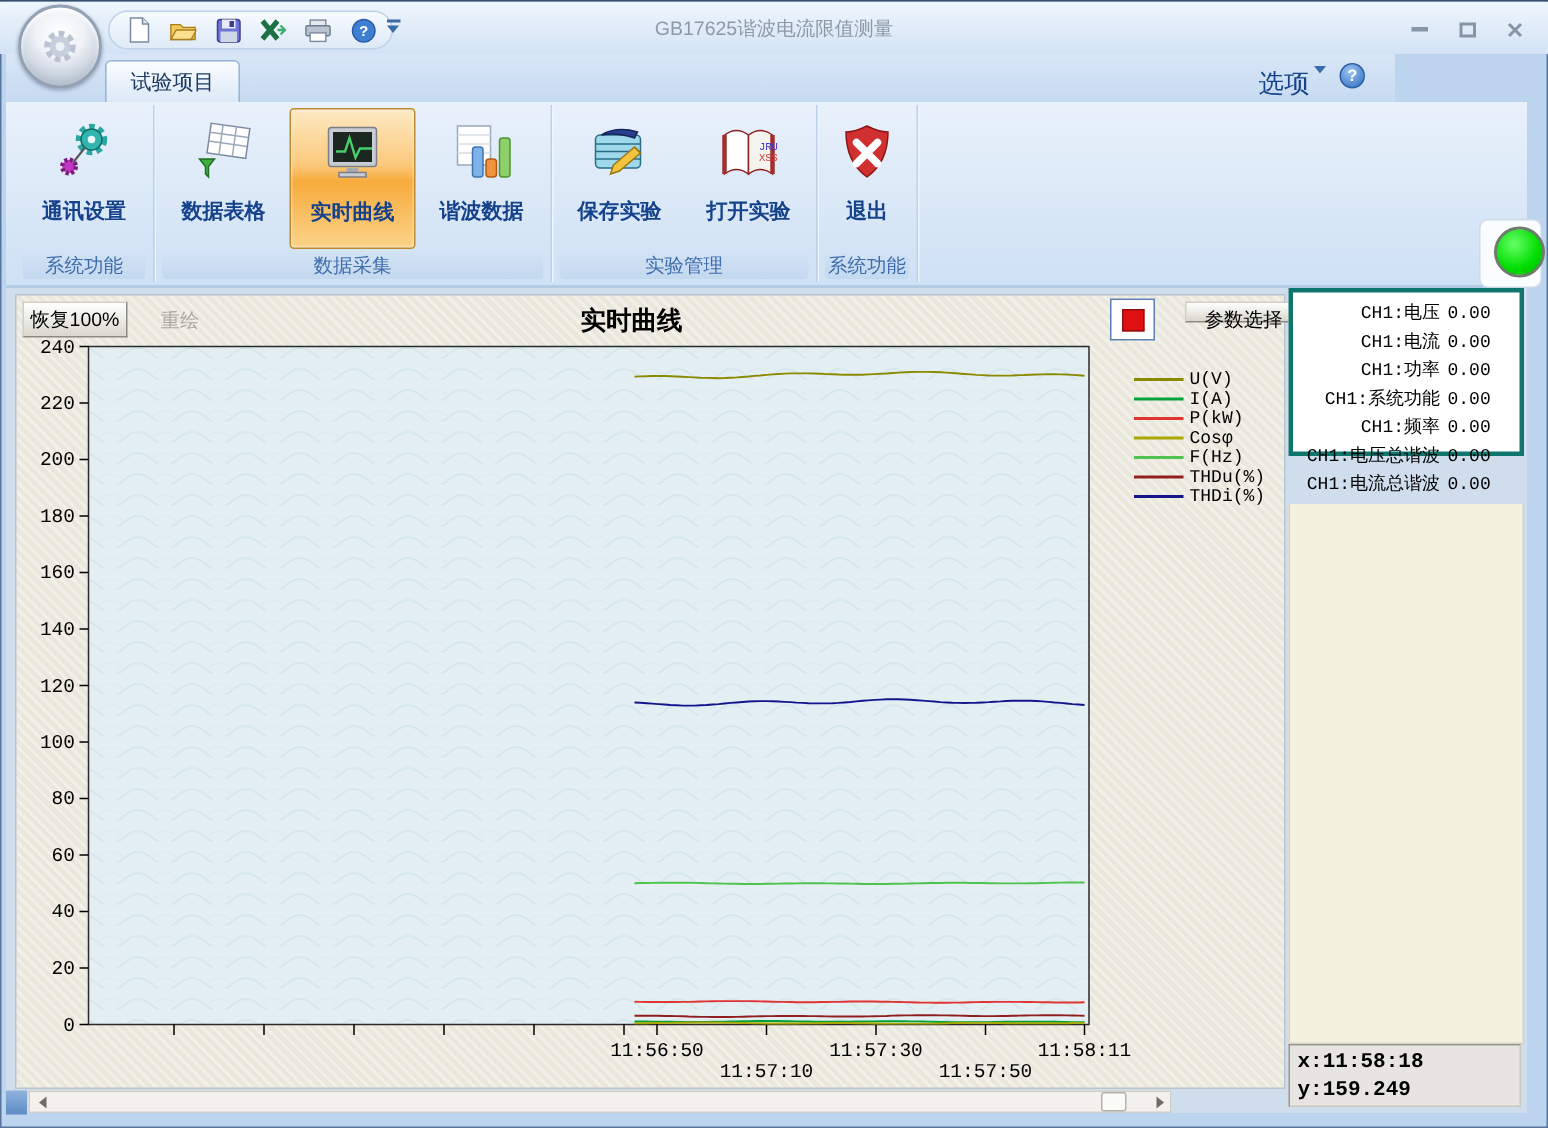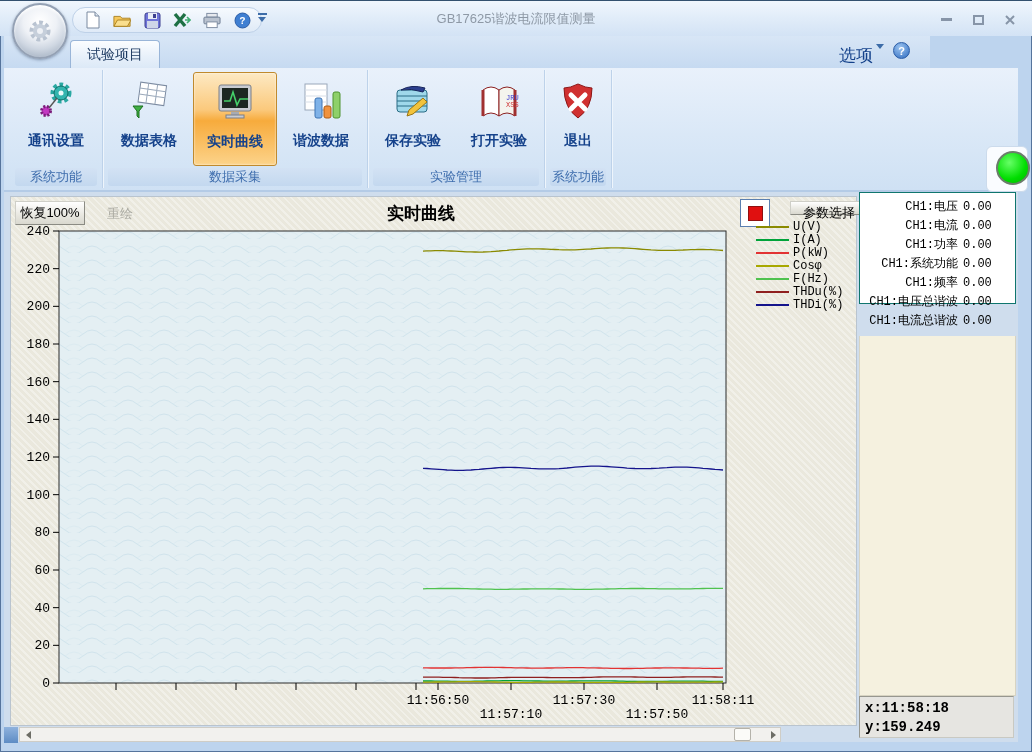--- a/index.html
+++ b/index.html
@@ -64,28 +64,28 @@
     border:1px solid #8b8b84;border-top-color:#cfcfc8;border-left-color:#cfcfc8;
     font-size:13px;color:#000;text-align:center;cursor:pointer;font-family:"Liberation Sans",sans-serif;}
   #btn-restore{left:4px;top:4px;width:70px;height:24px;line-height:22px;}
   #btn-redraw{position:absolute;left:96px;top:8px;font-size:13px;color:#a9a9a1;cursor:pointer;}
   #chart-title{position:absolute;left:300px;top:5px;width:220px;text-align:center;
     font-size:17px;font-weight:bold;color:#000;}
   #btn-stop{position:absolute;left:729px;top:2px;width:30px;height:28px;background:#fff;
     border:1px solid #5a7fb0;display:flex;align-items:center;justify-content:center;cursor:pointer;}
   #btn-stop .sq{width:15px;height:15px;background:#e01010;border:1px solid #901010;}
   #btn-params{left:779px;top:4px;width:78px;height:14px;line-height:22px;}
-  .legend{position:absolute;left:745px;top:23px;display:flex;flex-direction:column;gap:0;}
+  .legend{position:absolute;left:745px;top:49px;display:flex;flex-direction:column;gap:0;}
   .legend-item{display:flex;align-items:center;height:13px;}
   .legend-line{width:33px;height:2px;margin-right:4px;}
   .legend-text{font-family:"Liberation Mono","DejaVu Sans Mono",monospace;font-size:12px;color:#000;white-space:nowrap;}
   
   .right-panel{position:absolute;left:855px;top:0;width:157px;height:546px;}
   .meas{position:absolute;left:0;top:0;width:157px;height:112px;background:#ffffff;
-    border:1px solid #0f766e;padding-top:4px;}
+    border:3px solid #0f766e;padding-top:4px;}
   .meas-row{display:flex;height:19px;align-items:center;
     font-family:"Liberation Mono","DejaVu Sans Mono",monospace;font-size:12px;color:#000;}
   .meas-label{width:98px;text-align:right;white-space:nowrap;}
   .meas-value{margin-left:5px;}
   .beige{position:absolute;left:0;top:144px;width:157px;height:360px;background:#f5f1df;border:1px solid #d8d4c2;border-top:none;}
   .xybox{position:absolute;left:0;top:504px;width:155px;height:42px;background:#e6e5e1;
     border:1px solid #97978f;border-bottom-color:#c9c9c2;border-right-color:#c9c9c2;
     font-family:"Liberation Mono","DejaVu Sans Mono",monospace;font-size:14px;font-weight:bold;color:#000;
     padding:2px 0 0 5px;line-height:19px;}
   

